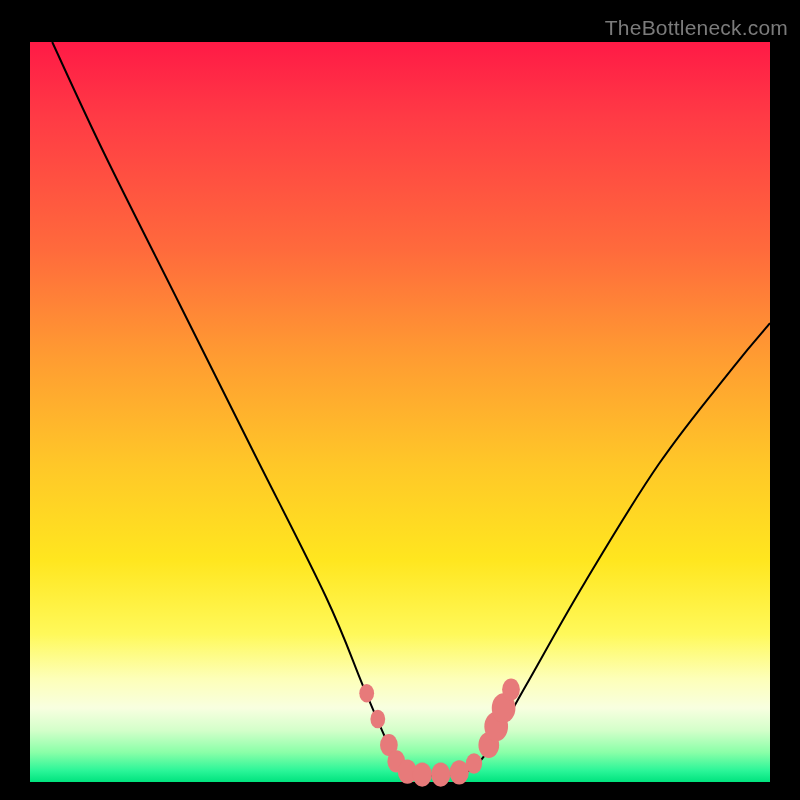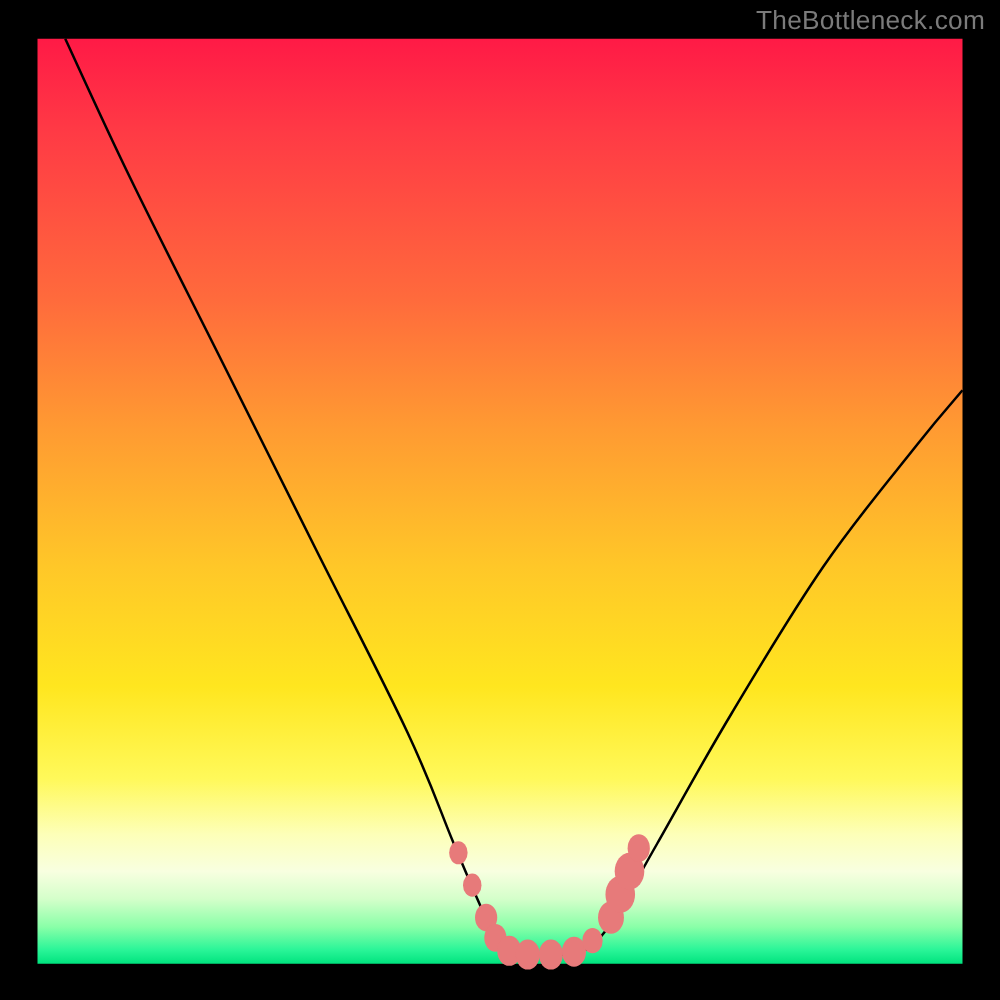--- a/index.html
+++ b/index.html
@@ -7,21 +7,21 @@
     padding: 0;
     width: 800px;
     height: 800px;
     background: #000;
     overflow: hidden;
     font-family: Arial, Helvetica, sans-serif;
   }
   .frame {
     position: absolute;
     left: 0;
-    top: 1px;
+    top: 12px;
     width: 800px;
     height: 616px;
     background: #000;
     text-align: right;
   }
   .plot-area {
     position: absolute;
     left: 30px;
     top: 30px;
     width: 740px;

